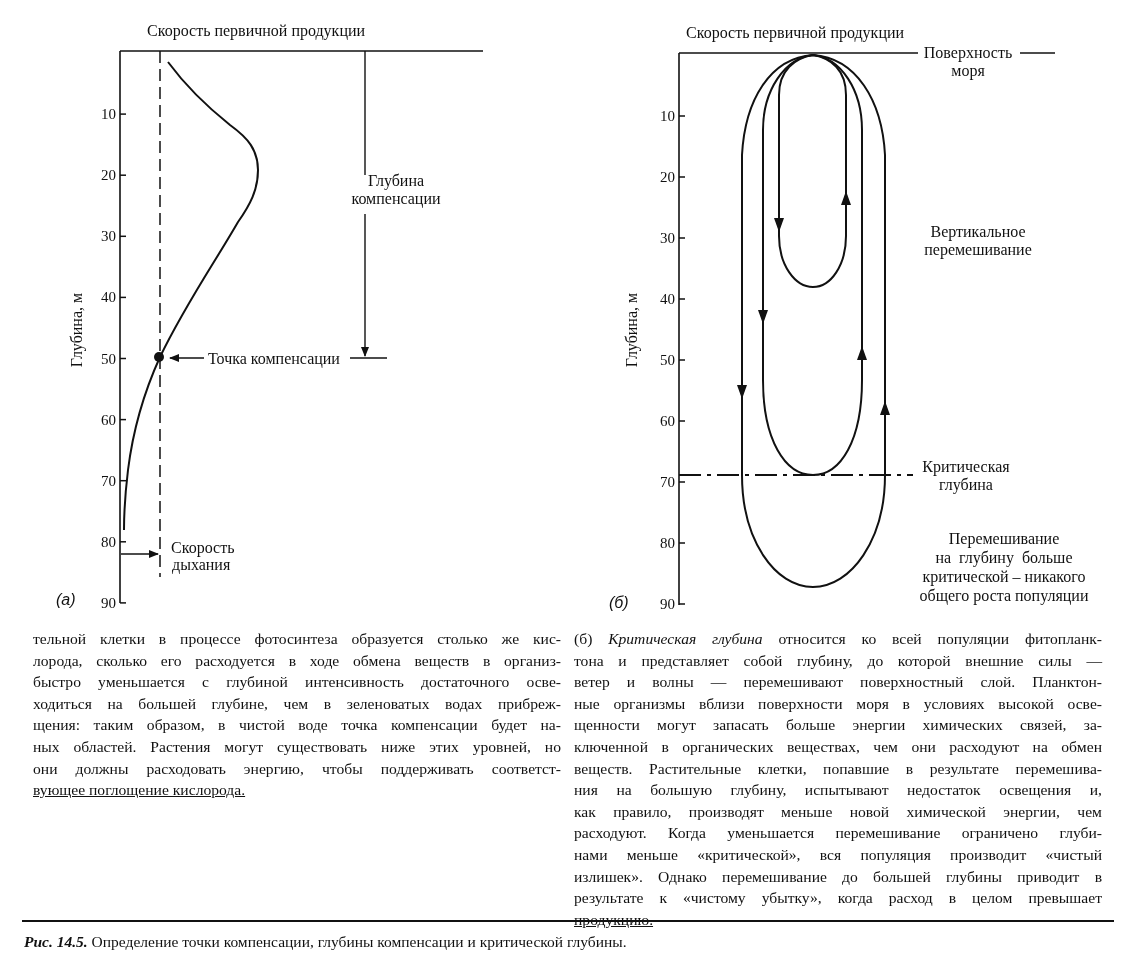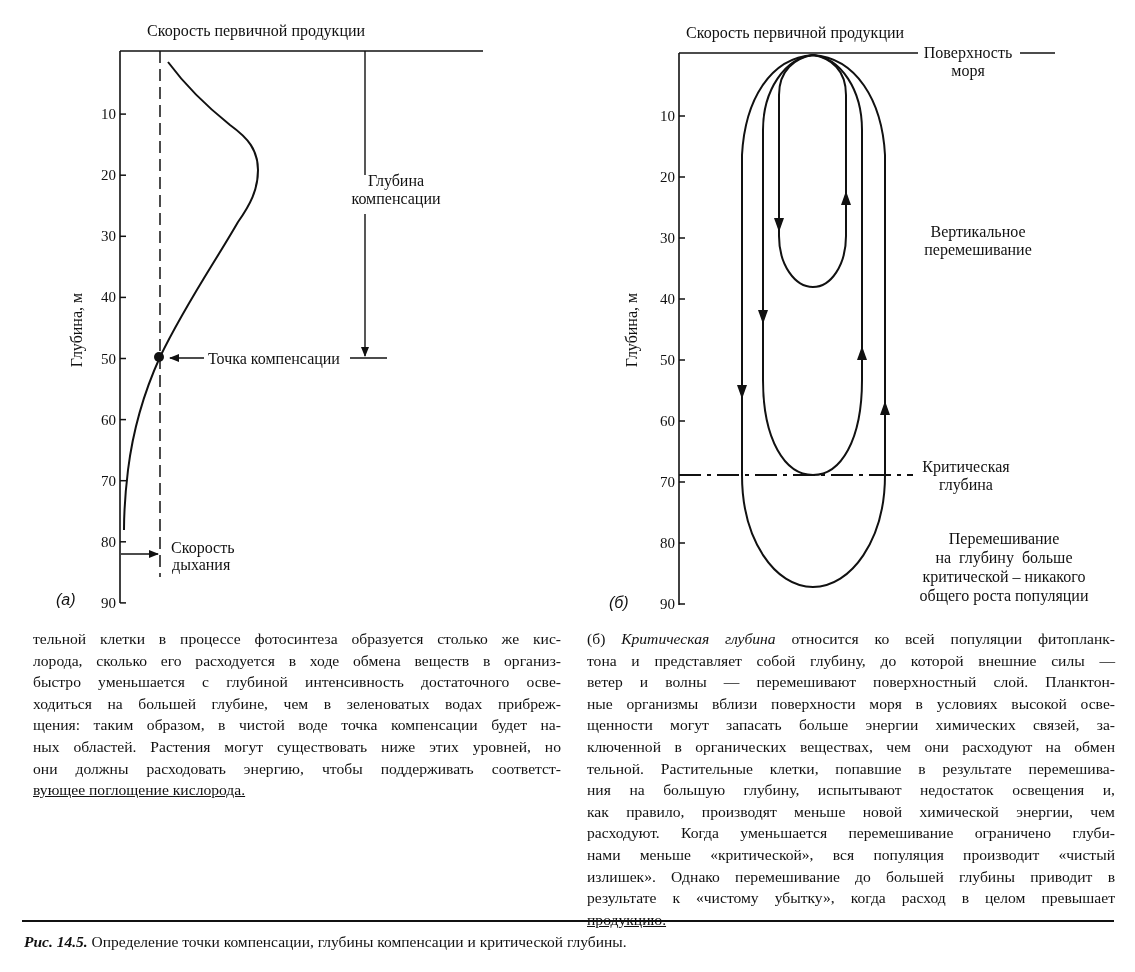--- a/index.html
+++ b/index.html
@@ -7,21 +7,21 @@
   svg.fig { position: absolute; left: 0; top: 0; }
   svg text { font-family: "Liberation Serif", "DejaVu Serif", serif; fill: #111; }
   .tick-label { font-size: 15px; }
   .lbl { font-size: 16px; }
   .panel-tag { font-size: 16px; font-style: italic; font-family: "Liberation Sans", "DejaVu Sans", sans-serif; }
   .caption-block { position: absolute; font-size: 15.6px; line-height: 21.6px; text-align: justify; }
   .caption-block .line { display: block; text-align: justify; text-align-last: justify; white-space: nowrap; }
   .caption-block .line.last { text-align-last: left; text-decoration: underline; }
   .caption-block i { font-style: italic; }
   #cap-a { left: 33px; top: 628px; width: 528px; }
-  #cap-b { left: 587px; top: 628px; width: 528px; }
+  #cap-b { left: 574px; top: 628px; width: 528px; }
   .rule { position: absolute; left: 22px; top: 920px; width: 1092px; height: 2px; background: #111; }
   .figcap { position: absolute; left: 24px; top: 933px; font-size: 15.5px; text-align: center; }
   .figcap b { font-style: italic; font-weight: bold; }
 </style>
 </head>
 <body>
 
 <svg class="fig" width="1135" height="620" viewBox="0 0 1135 620">
   <defs>
     <marker id="arrowhead" markerWidth="10" markerHeight="8" refX="9" refY="4" orient="auto" markerUnits="userSpaceOnUse">
@@ -140,21 +140,21 @@
     <span class="line"><span>они должны расходовать энергию, чтобы поддерживать соответст-</span></span>
     <span class="line last"><span>вующее поглощение кислорода.</span></span>
   </div>
 <div class="caption-block" id="cap-b">
     <span class="line"><span>(б) </span><i>Критическая глубина</i><span> относится ко всей популяции фитопланк-</span></span>
     <span class="line"><span>тона и представляет собой глубину, до которой внешние силы —</span></span>
     <span class="line"><span>ветер и волны — перемешивают поверхностный слой. Планктон-</span></span>
     <span class="line"><span>ные организмы вблизи поверхности моря в условиях высокой осве-</span></span>
     <span class="line"><span>щенности могут запасать больше энергии химических связей, за-</span></span>
     <span class="line"><span>ключенной в органических веществах, чем они расходуют на обмен</span></span>
-    <span class="line"><span>тельной. Растительные клетки, попавшие в результате перемешива-</span></span>
+    <span class="line"><span>веществ. Растительные клетки, попавшие в результате перемешива-</span></span>
     <span class="line"><span>ния на большую глубину, испытывают недостаток освещения и,</span></span>
     <span class="line"><span>как правило, производят меньше новой химической энергии, чем</span></span>
     <span class="line"><span>расходуют. Когда уменьшается перемешивание ограничено глуби-</span></span>
     <span class="line"><span>нами меньше «критической», вся популяция производит «чистый</span></span>
     <span class="line"><span>излишек». Однако перемешивание до большей глубины приводит в</span></span>
     <span class="line"><span>результате к «чистому убытку», когда расход в целом превышает</span></span>
     <span class="line last"><span>продукцию.</span></span>
   </div>
 
 <div class="rule"></div>

